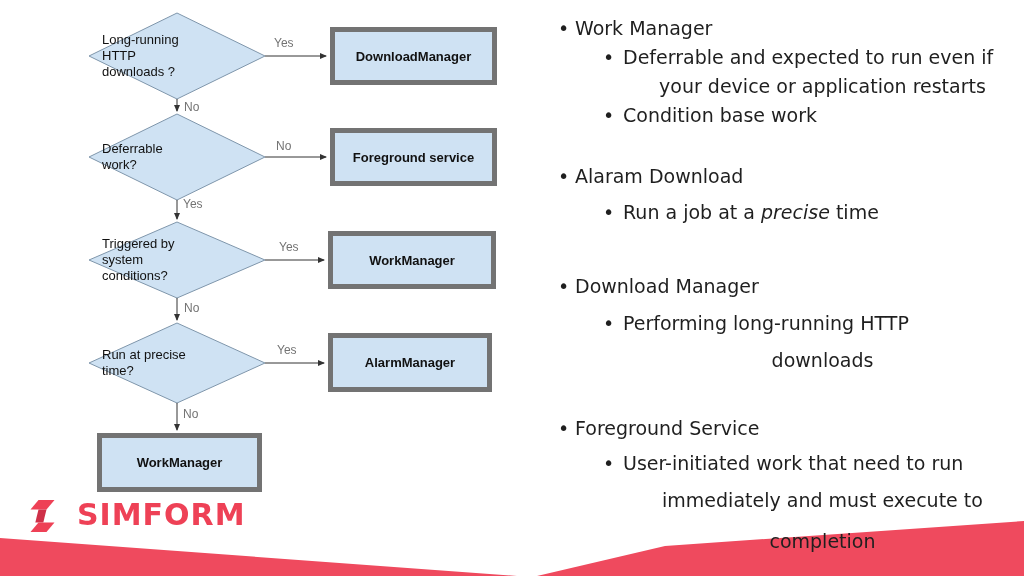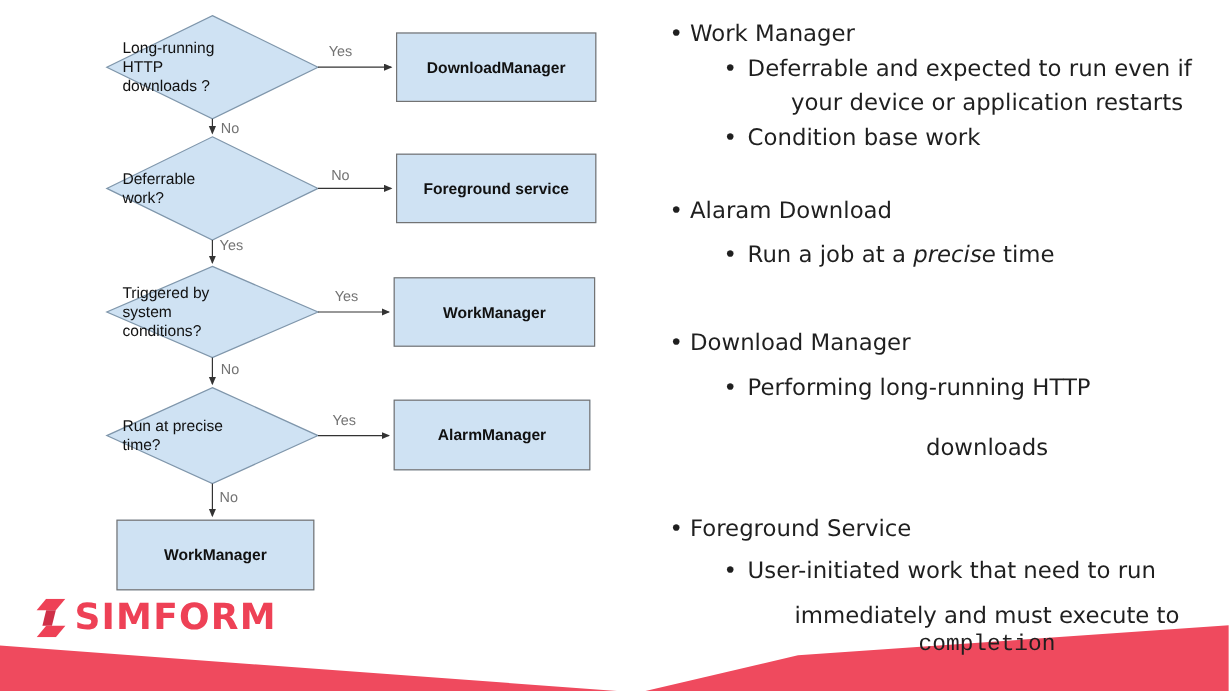--- a/index.html
+++ b/index.html
@@ -3,31 +3,31 @@
 <meta charset="utf-8">
 <style>
   html,body { margin:0; padding:0; }
   body {
     width:1024px; height:576px; position:relative; overflow:hidden;
     background:#ffffff; font-family:"Liberation Sans", sans-serif;
   }
   
   .flow-svg { position:absolute; left:0; top:0; }
   .fbox {
-    position:absolute; background:#cfe2f3; border:1px solid #737373;
+    position:absolute; background:#cfe2f3; border:5px solid #737373;
     display:flex; align-items:center; justify-content:center;
     font-weight:bold; font-size:13px; color:#111111; box-sizing:border-box;
   }
   .dtext {
     position:absolute; width:150px; text-align:left;
     font-size:13px; line-height:16px; color:#111111;
   }
   .elabel { position:absolute; font-size:12px; line-height:14px; color:#737373; }
   
-  .logo { position:absolute; left:28px; top:497px; display:flex; align-items:center; gap:5px; }
+  .logo { position:absolute; left:28px; top:497px; display:flex; align-items:flex-end; gap:20px; }
   .logo-text {
     font-family:"DejaVu Sans", sans-serif; font-weight:bold;
     font-size:30px; letter-spacing:1px; color:#ee4156;
   }
   
   .accent-svg { position:absolute; left:0; top:480px; }
   
   .notes {
     position:absolute; left:556px; top:17px; width:466px;
     font-family:"DejaVu Sans", sans-serif; font-size:19px; line-height:22px;
@@ -133,29 +133,29 @@
   <div class="nline l2" style="margin-top:14px;">
     <span class="blt">•</span><span>Run a job at a </span><i>precise</i><span> time</span>
   </div>
 
   <div class="nline l1" style="margin-top:52px;">
     <span class="blt">•</span><span>Download Manager</span>
   </div>
   <div class="nline l2" style="margin-top:15px;">
     <span class="blt">•</span><span>Performing long-running HTTP</span>
   </div>
-  <div class="nline cont" style="margin-top:28px;">
+  <div class="nline cont" style="margin-top:15px;">
     <span>downloads</span>
   </div>
 
   <div class="nline l1" style="margin-top:46px;">
     <span class="blt">•</span><span>Foreground Service</span>
   </div>
   <div class="nline l2" style="margin-top:13px;">
     <span class="blt">•</span><span>User-initiated work that need to run</span>
   </div>
   <div class="nline cont" style="margin-top:15px;">
     <span>immediately and must execute to</span>
   </div>
-  <div class="nline cont" style="margin-top:2px;font-family:Liberation Mono, monospace;">
+  <div class="nline cont" style="margin-top:19px;">
     <span>completion</span>
   </div>
 </div>
 
 </body></html>

